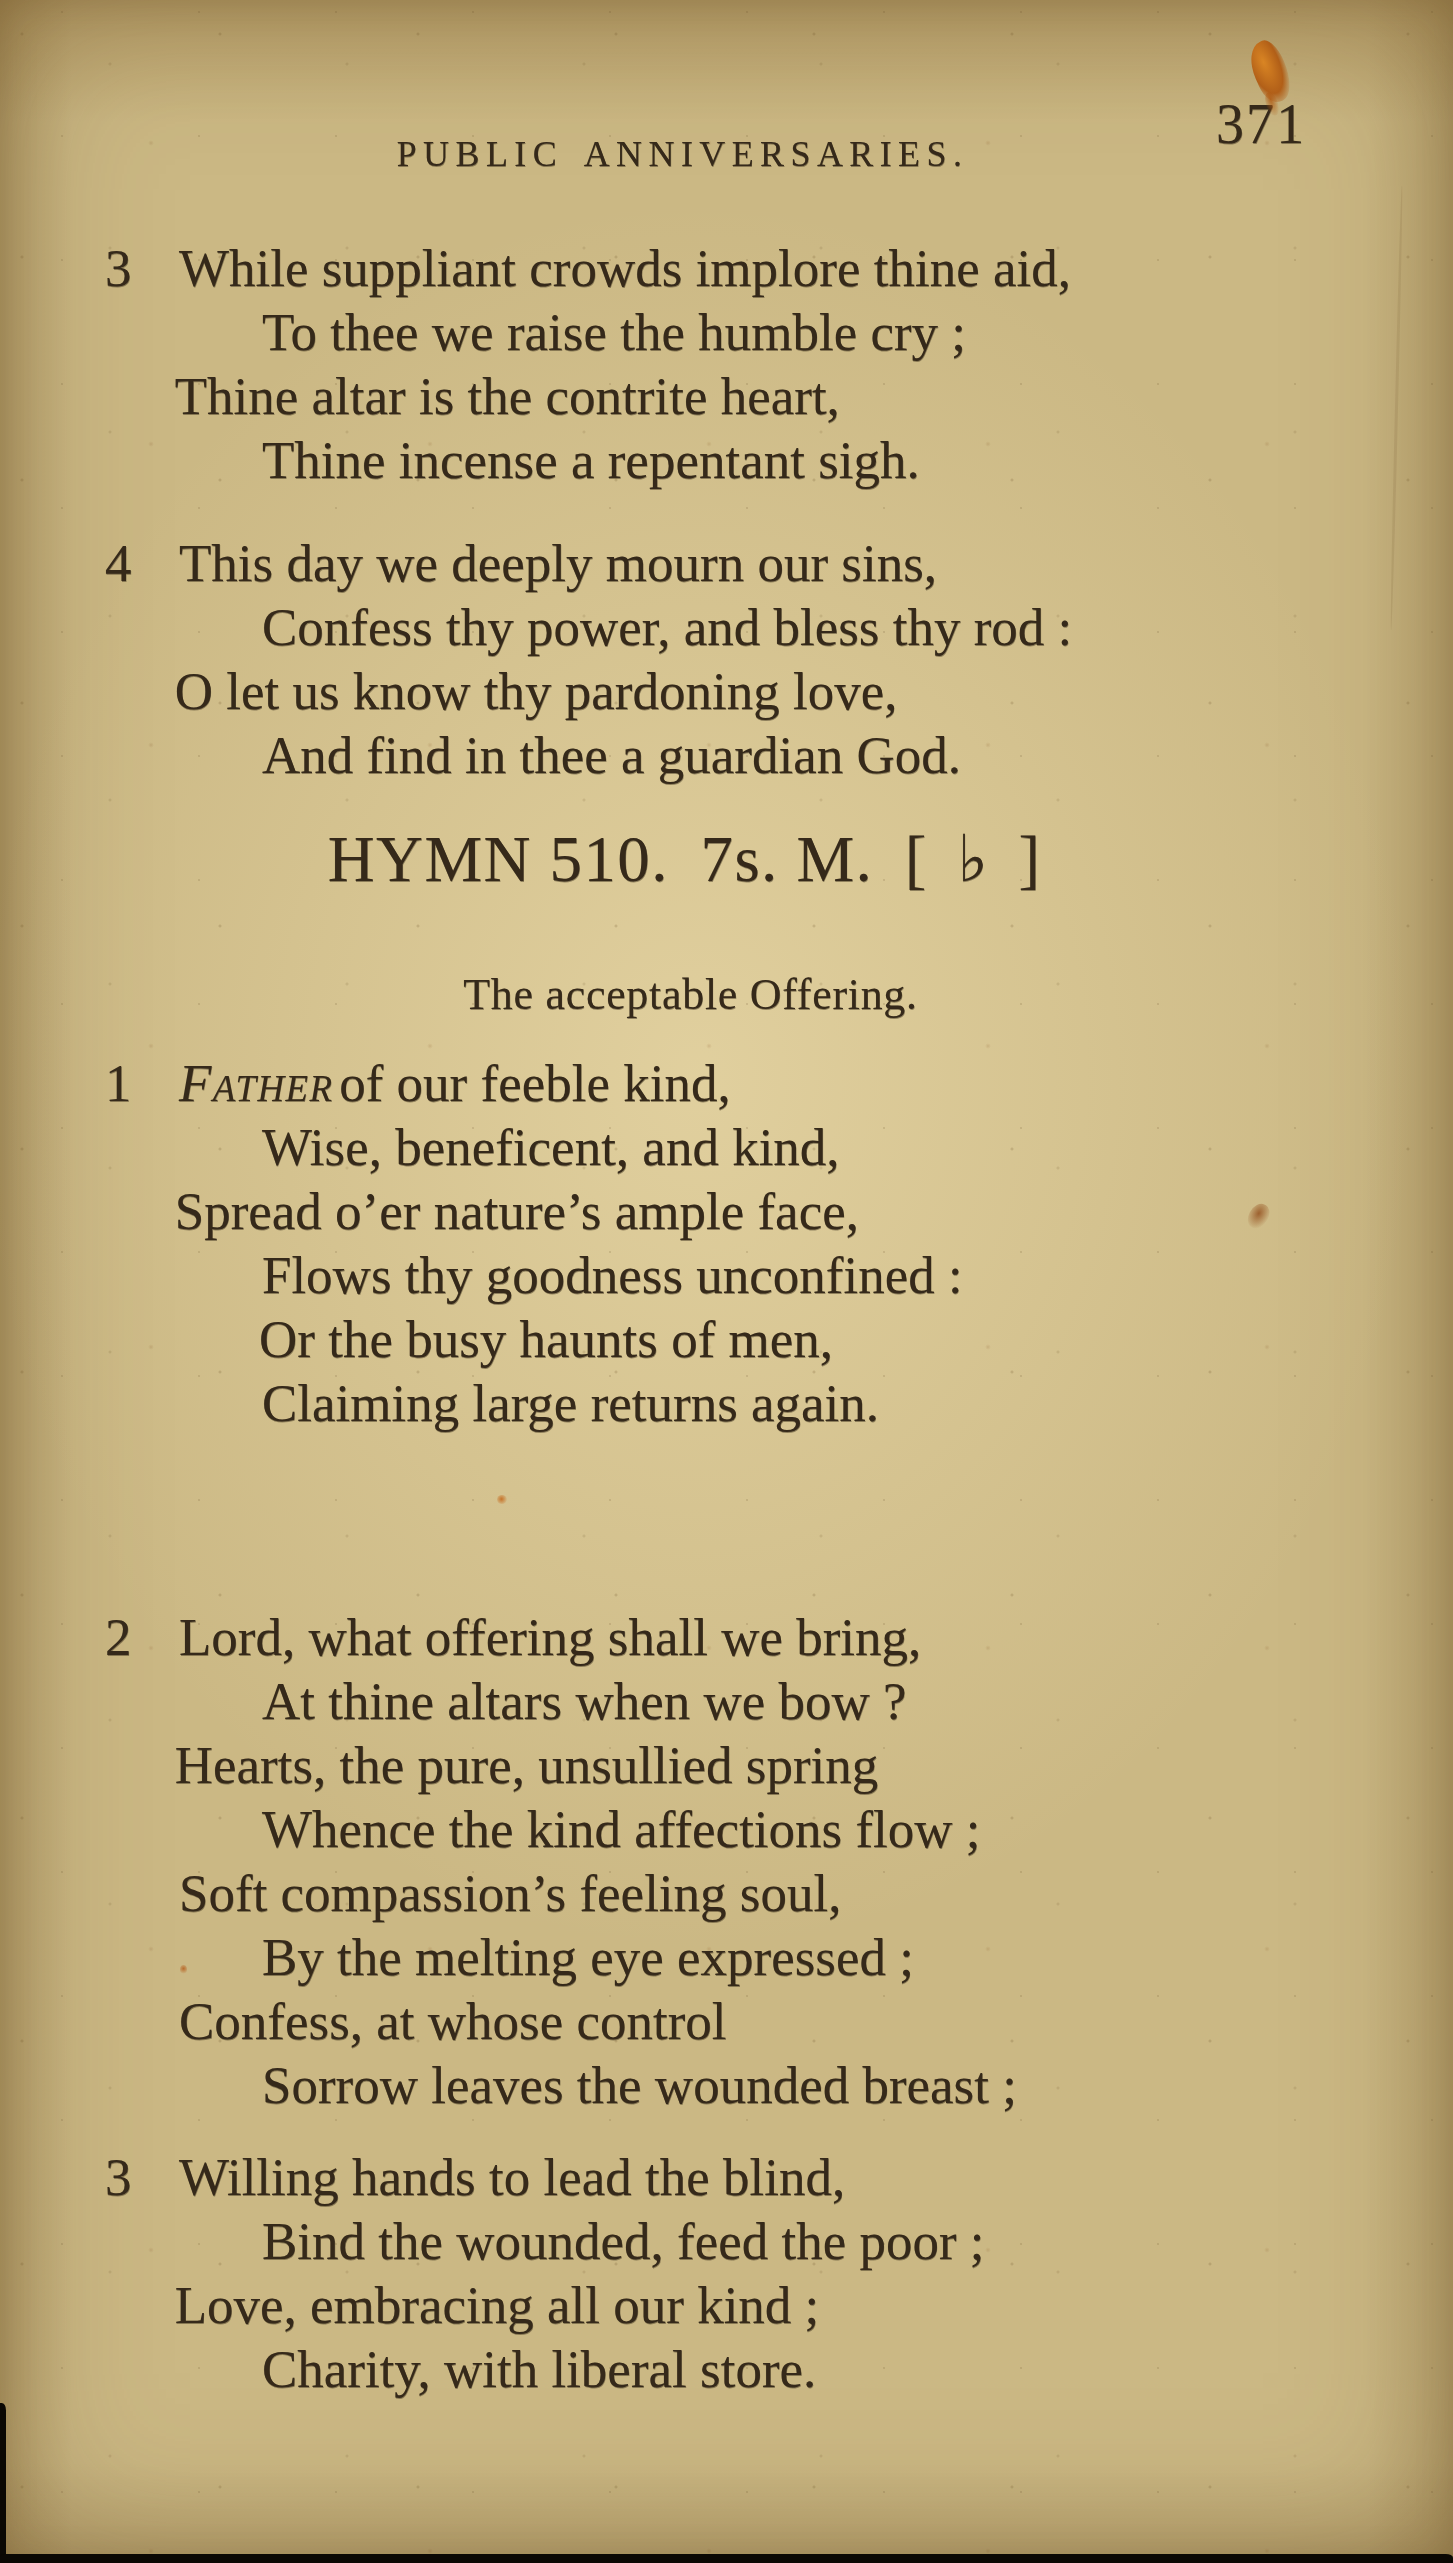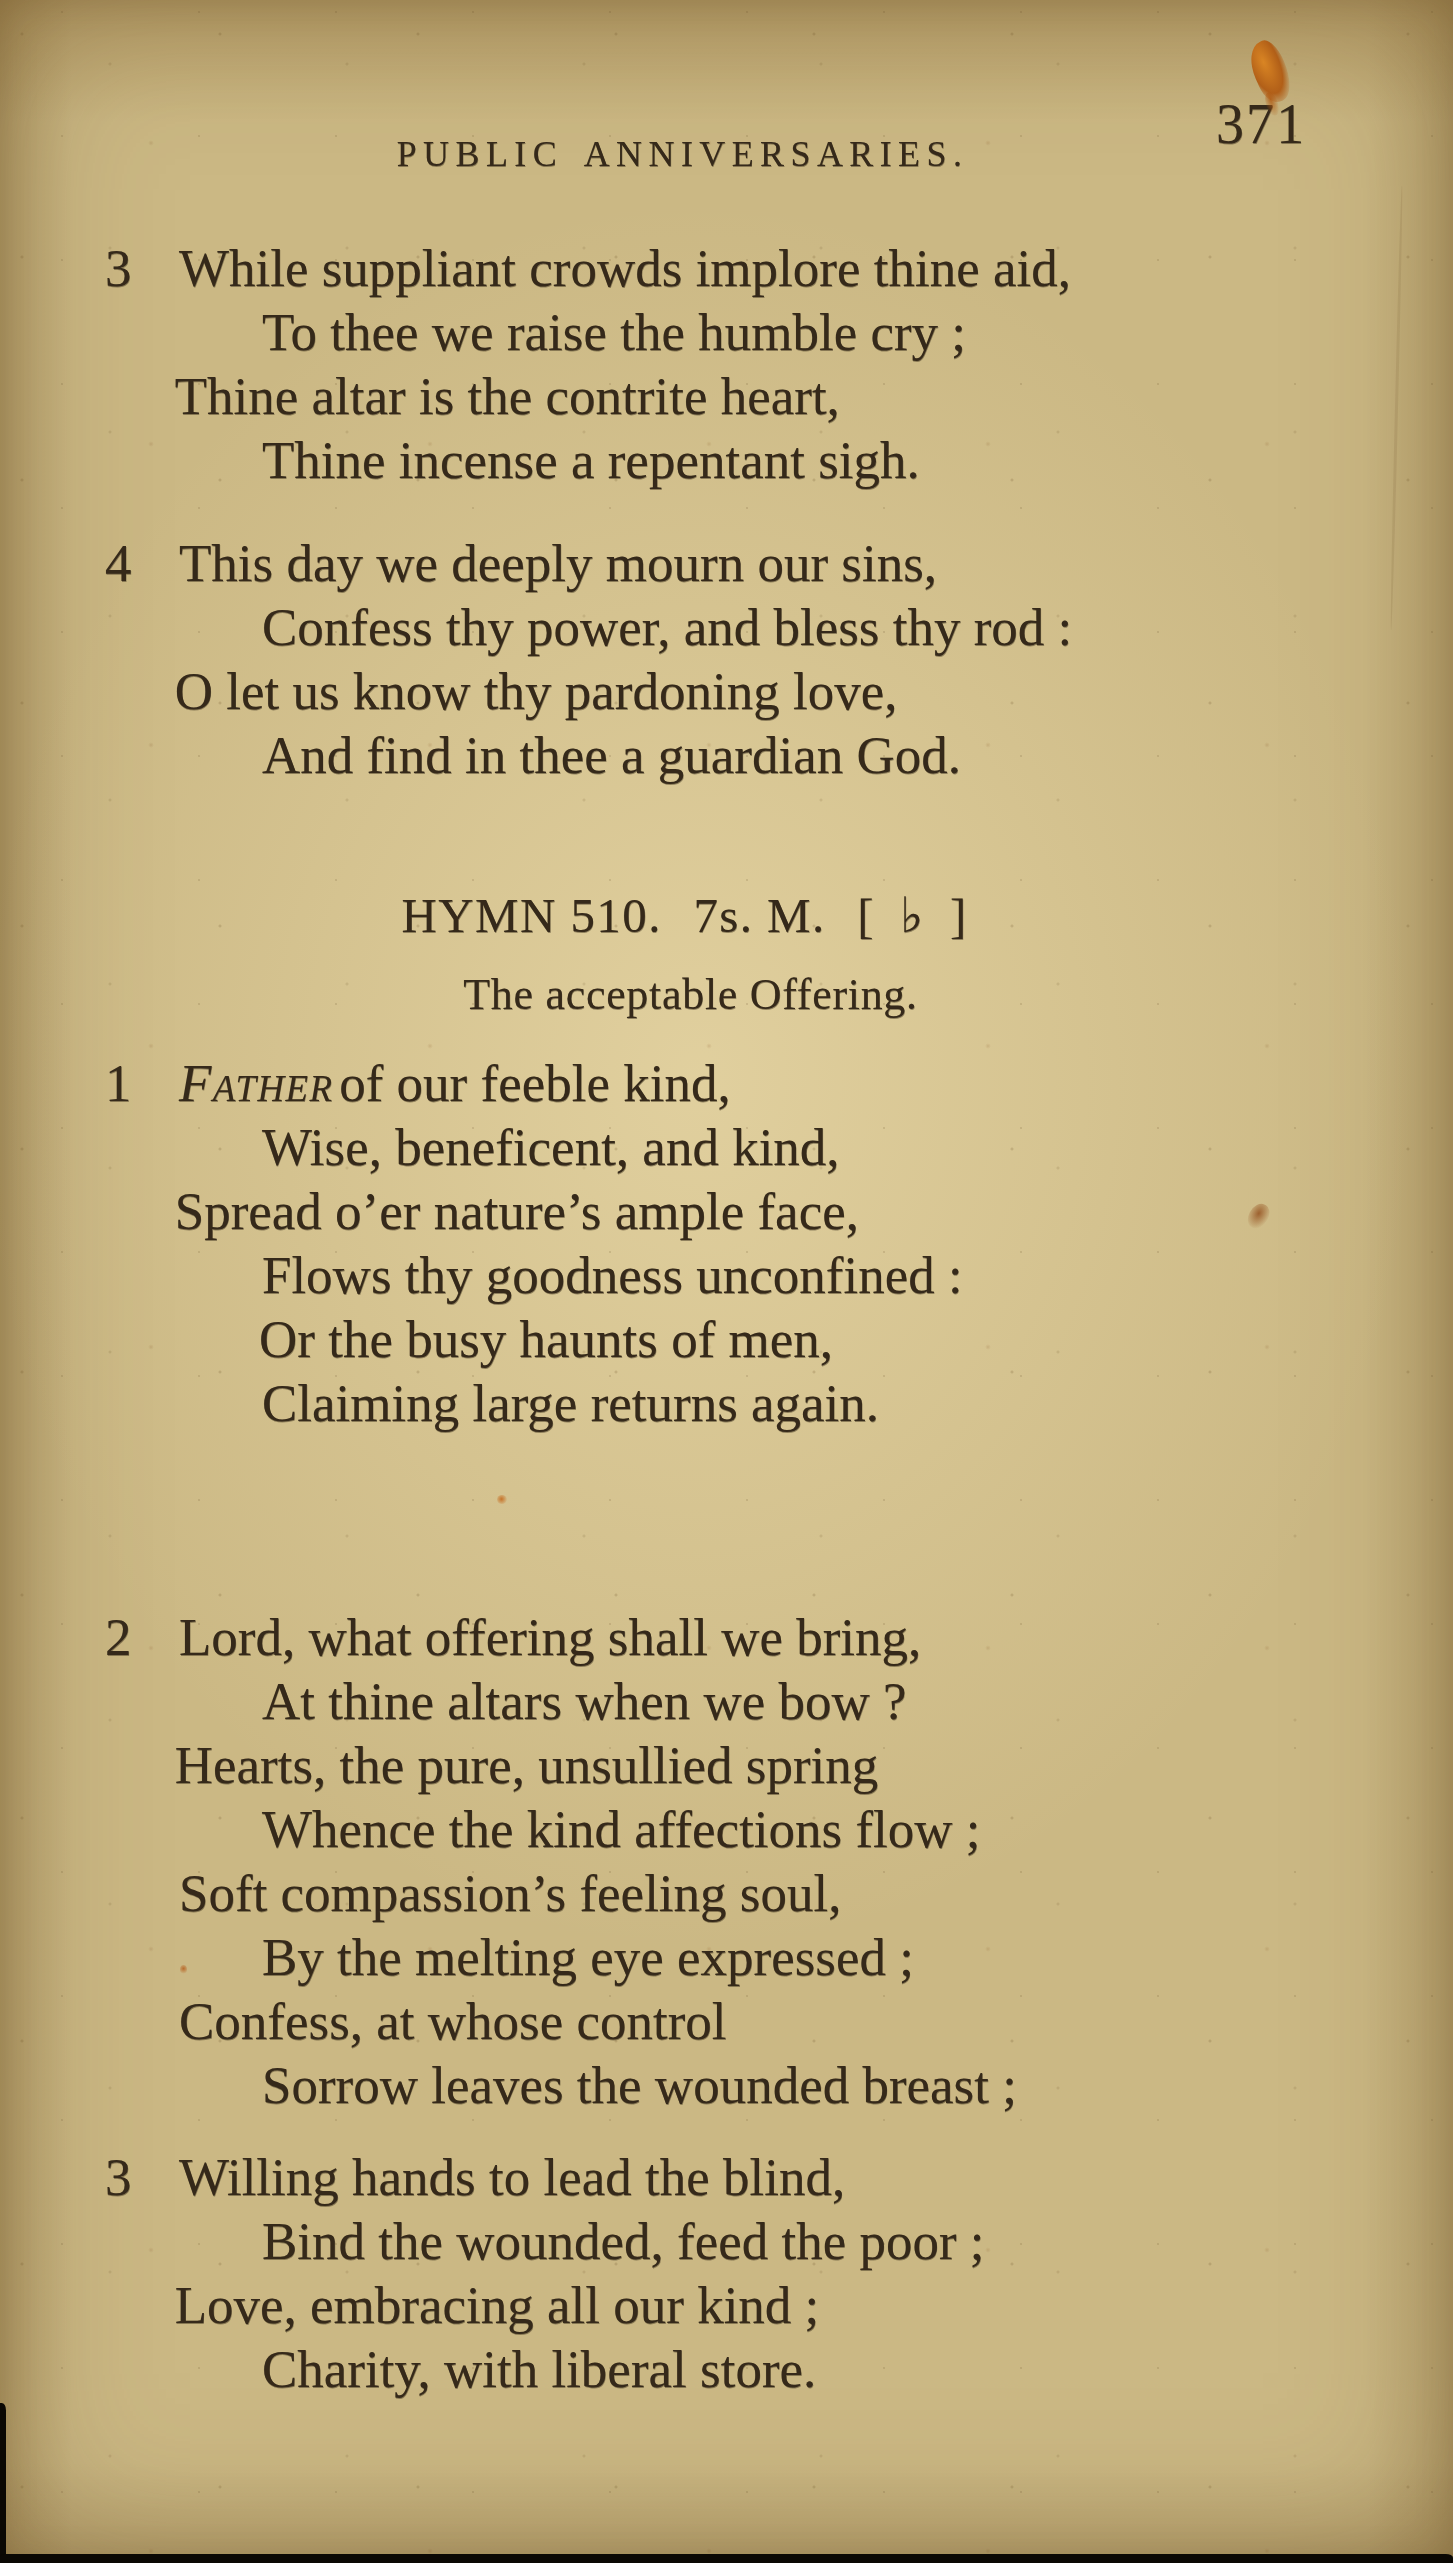--- a/index.html
+++ b/index.html
@@ -41,22 +41,22 @@
     font-size:53px;padding-left:179px;white-space:nowrap;
   }
   .vline.indent{padding-left:259px;}
   .vline:nth-of-type(2n){transform:translateX(2.9px);}
   .vline:nth-of-type(3){transform:translateX(-4.3px);}
   .vnum{position:absolute;left:105px;top:0;}
   .smallcaps{font-variant:small-caps;letter-spacing:1.4px;margin-right:5.7px;font-style:italic;}
 
   
   .hymn-head{
-    position:absolute;top:876px;left:50%;transform:translateX(-50%) translateX(-39px);
-    font-size:49px;letter-spacing:1.4px;white-space:nowrap;line-height:79px;
+    position:absolute;top:820px;left:50%;transform:translateX(-50%) translateX(-39px);
+    font-size:65px;letter-spacing:1.4px;white-space:nowrap;line-height:79px;
   }
   .hymn-head .seg{margin:0 15.8px;}
   .keysig{font-family:"Liberation Serif","DejaVu Sans",serif;letter-spacing:7.2px;}
   .hymn-subtitle{
     position:absolute;top:972px;left:50%;transform:translateX(-50%) translateX(-36px);
     font-size:44px;letter-spacing:0.7px;white-space:nowrap;line-height:46px;
   }
 
   
   .edge-bottom{position:absolute;left:0;right:0;bottom:0;height:9.3px;background:#0b0804;border-top-left-radius:5.7px 2.9px;border-top-right-radius:7.2px 3.6px;}

